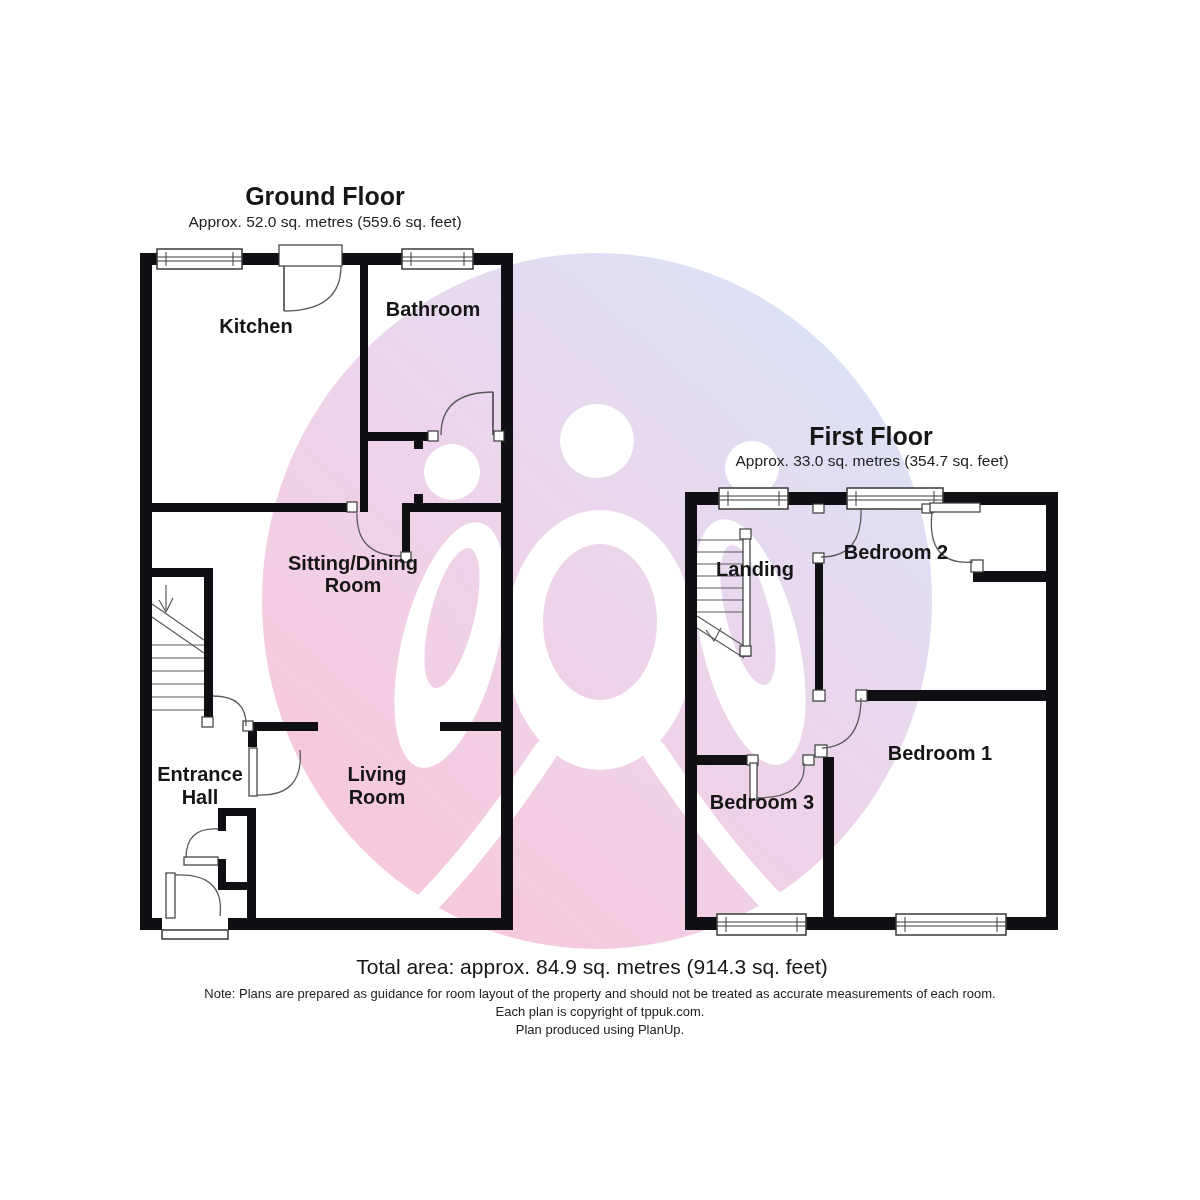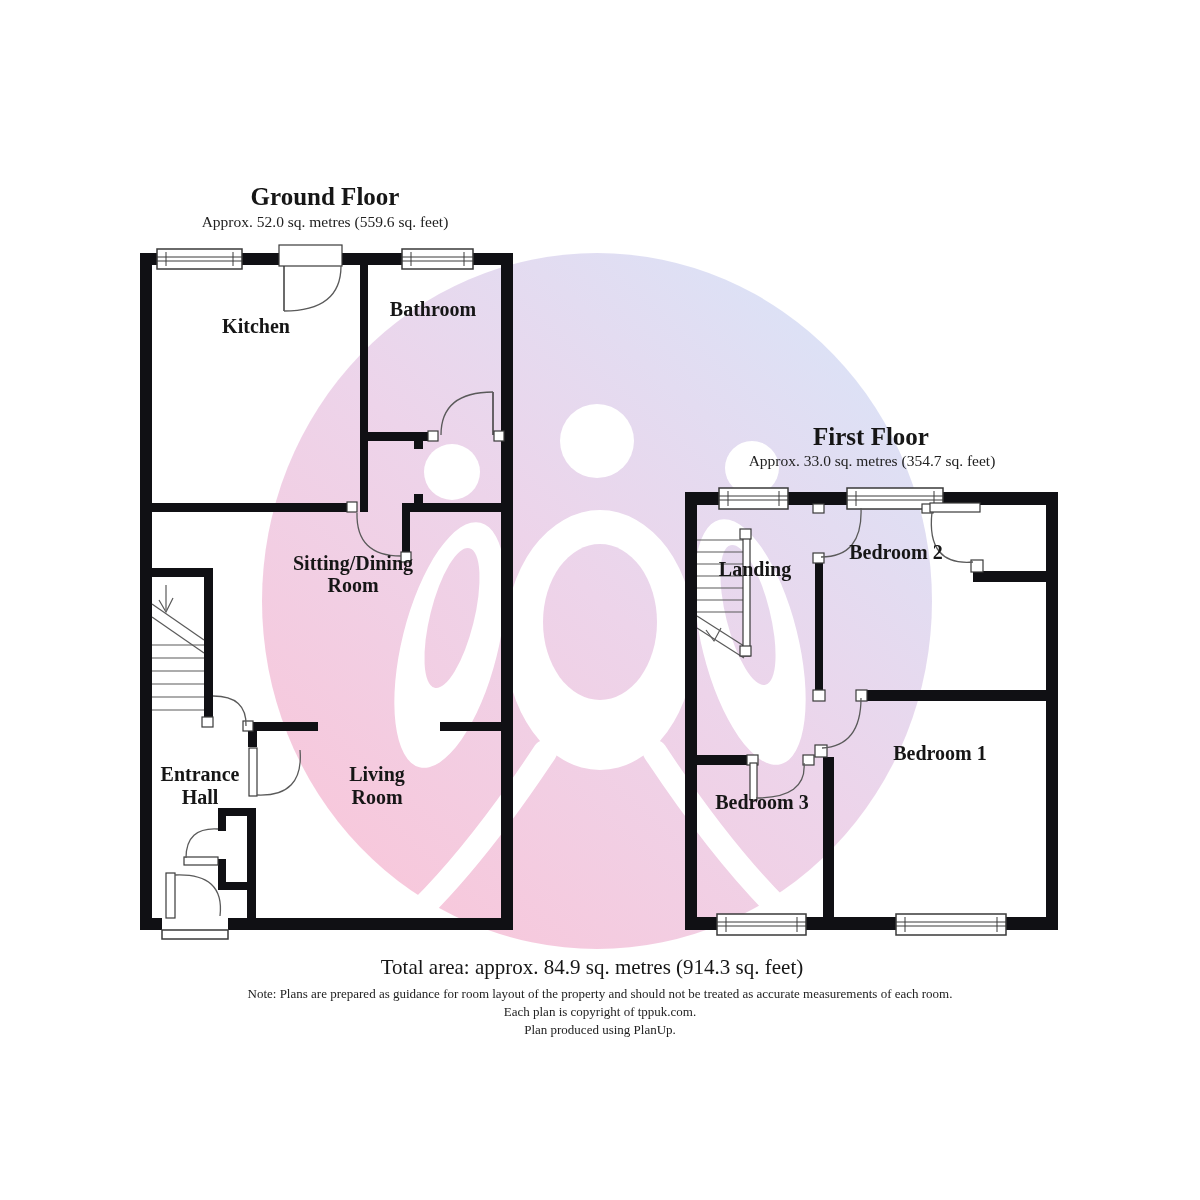--- a/index.html
+++ b/index.html
@@ -1,17 +1,17 @@
 <!DOCTYPE html>
 <html><head>
 <meta charset="utf-8">
 <style>
   html,body{margin:0;padding:0;background:#ffffff;}
   .canvas{position:relative;width:1200px;height:1200px;background:#ffffff;overflow:hidden;
-          font-family:Liberation Serif, serif;}
+          font-family:Liberation Sans, sans-serif;}
   svg{position:absolute;left:0;top:0;}
   .wall{fill:#101014;}
   .jamb{fill:#ffffff;stroke:#3a3a3a;stroke-width:1.2;}
   .win{fill:#ffffff;stroke:#3a3a3a;stroke-width:1.5;}
   .winline{stroke:#3a3a3a;stroke-width:1;}
   .arc{fill:none;stroke:#5a5a5a;stroke-width:1.3;}
   .leaf{fill:#ffffff;stroke:#3a3a3a;stroke-width:1.2;}
   .leafline{stroke:#3a3a3a;stroke-width:1.5;}
   .stair{stroke:#5a5a5a;stroke-width:1.2;fill:none;}
   .title{font-size:25px;font-weight:bold;fill:#161616;}

